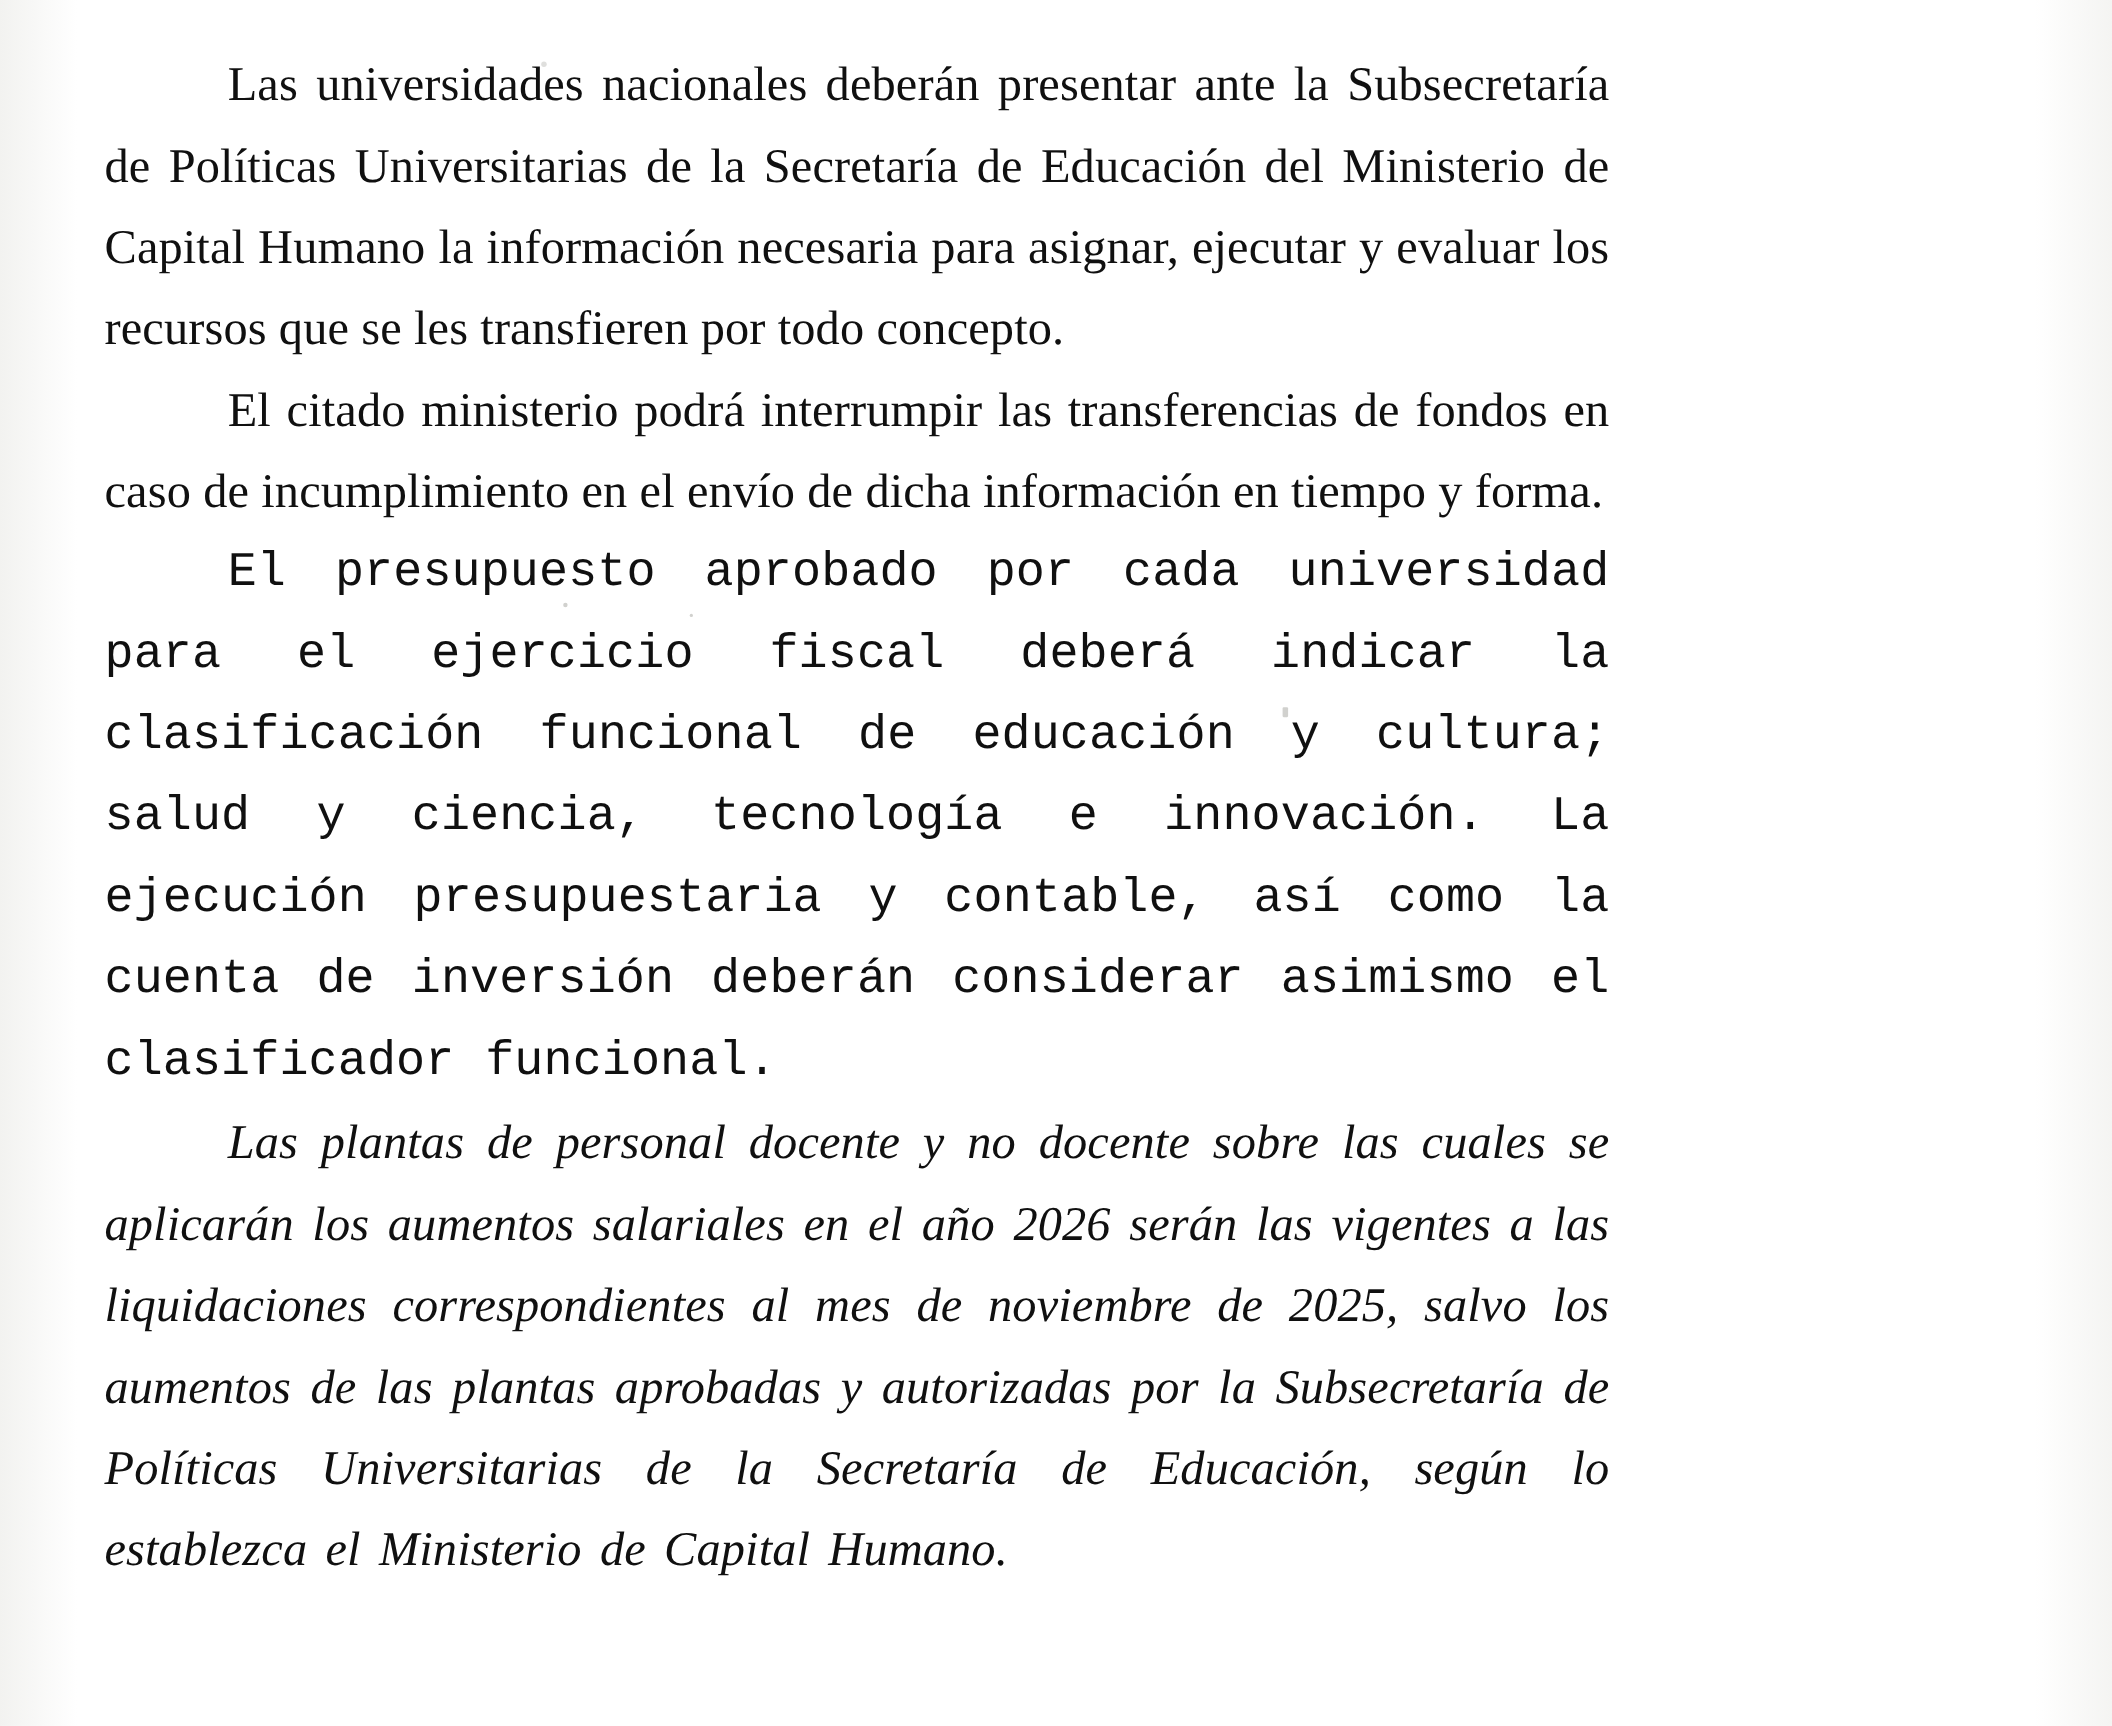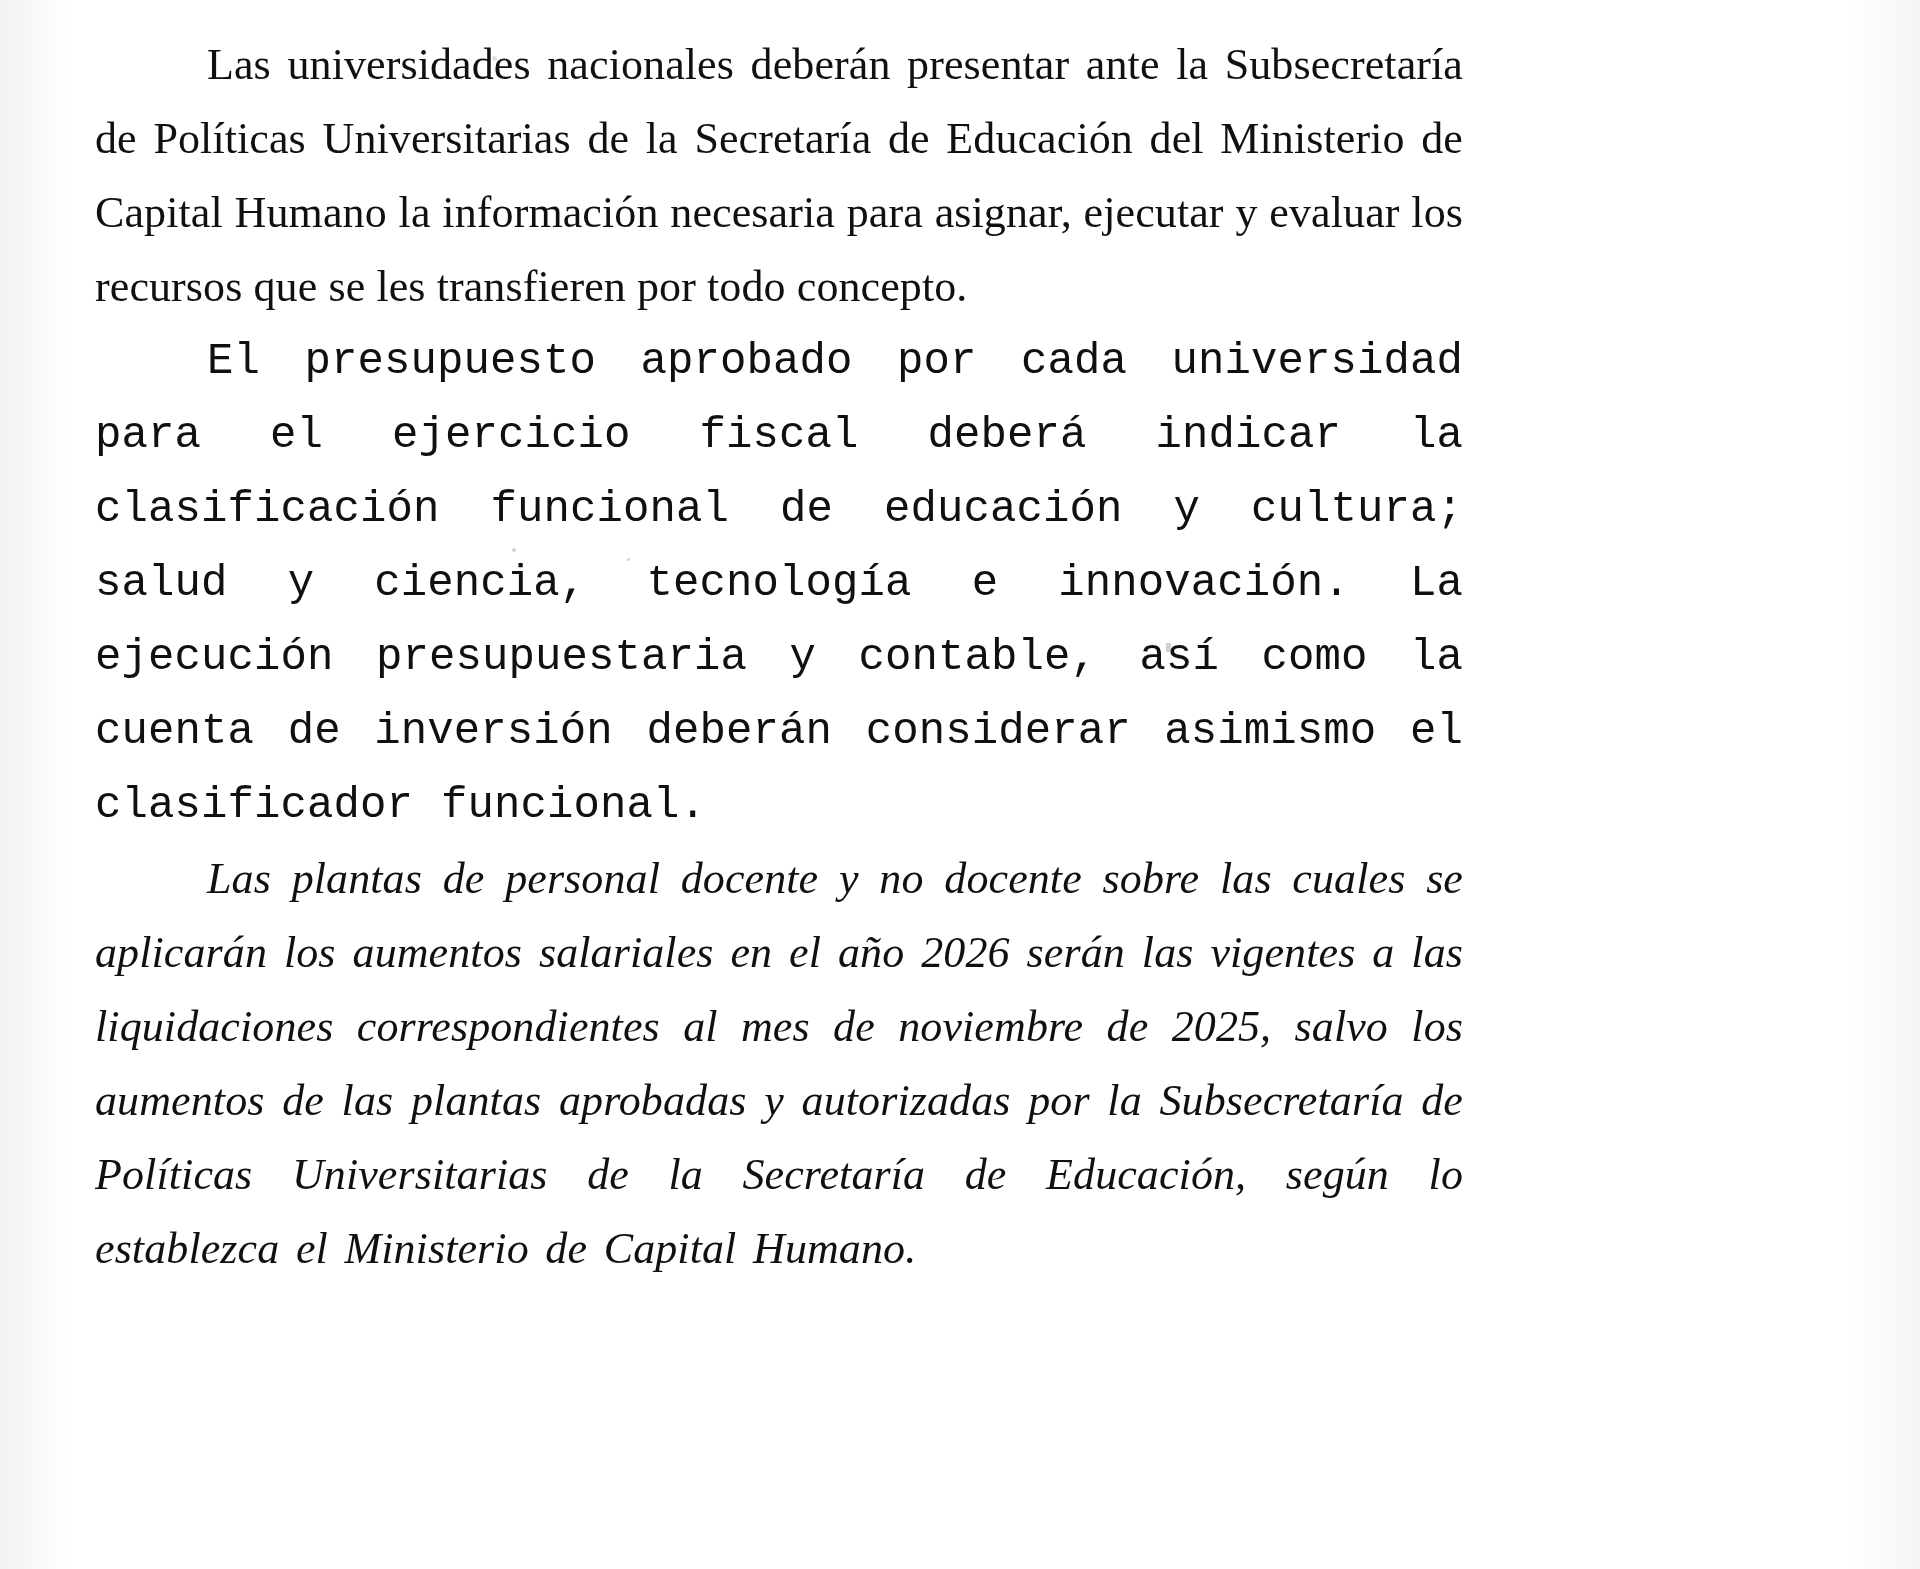--- a/index.html
+++ b/index.html
@@ -23,21 +23,21 @@
     height: 1569px;
     background:
       linear-gradient(to right, #f2f2f0 0px, #ffffff 70px, #ffffff 1850px, #f4f4f2 1920px),
       #fdfdfc;
     box-sizing: border-box;
   }
 
   #doc-body {
     position: absolute;
     left: 95px;
-    top: 28px;
+    top: 40px;
     width: 1368px;
   }
 
   p.para {
     margin: 0 0 0 0;
     text-align: justify;
     text-justify: inter-word;
     font-size: 44px;
     line-height: 74px;
     letter-spacing: 0.1px;
@@ -82,19 +82,20 @@
 
   <div class="smudge" style="left:512px; top:548px;"></div>
   <div class="smudge" style="left:627px; top:558px; width:3px; height:3px;"></div>
   <div class="smudge" style="left:1166px; top:643px; width:5px; height:9px; border-radius:1px;"></div>
   <div class="smudge" style="left:492px; top:56px; width:5px; height:5px; opacity:0.6;"></div>
 
   <div id="doc-body">
 
     <p class="para">Las universidades nacionales deberán presentar ante la Subsecretaría de Políticas Universitarias de la Secretaría de Educación del Ministerio de Capital Humano la información necesaria para asignar, ejecutar y evaluar los recursos que se les transfieren por todo concepto.</p>
 
+    <p class="para">El citado ministerio podrá interrumpir las transferencias de fondos en caso de incumplimiento en el envío de dicha información en tiempo y forma.</p>
 
     <p class="para semi-loose">El presupuesto aprobado por cada universidad para el ejercicio fiscal deberá indicar la clasificación funcional de educación y cultura; salud y ciencia, tecnología e innovación. La ejecución presupuestaria y contable, así como la cuenta de inversión deberán considerar asimismo el clasificador funcional.</p>
 
     <p class="para loose">Las plantas de personal docente y no docente sobre las cuales se aplicarán los aumentos salariales en el año 2026 serán las vigentes a las liquidaciones correspondientes al mes de noviembre de 2025, salvo los aumentos de las plantas aprobadas y autorizadas por la Subsecretaría de Políticas Universitarias de la Secretaría de Educación, según lo establezca el Ministerio de Capital Humano.</p>
 
   </div>
 </div>
 
 </body></html>

